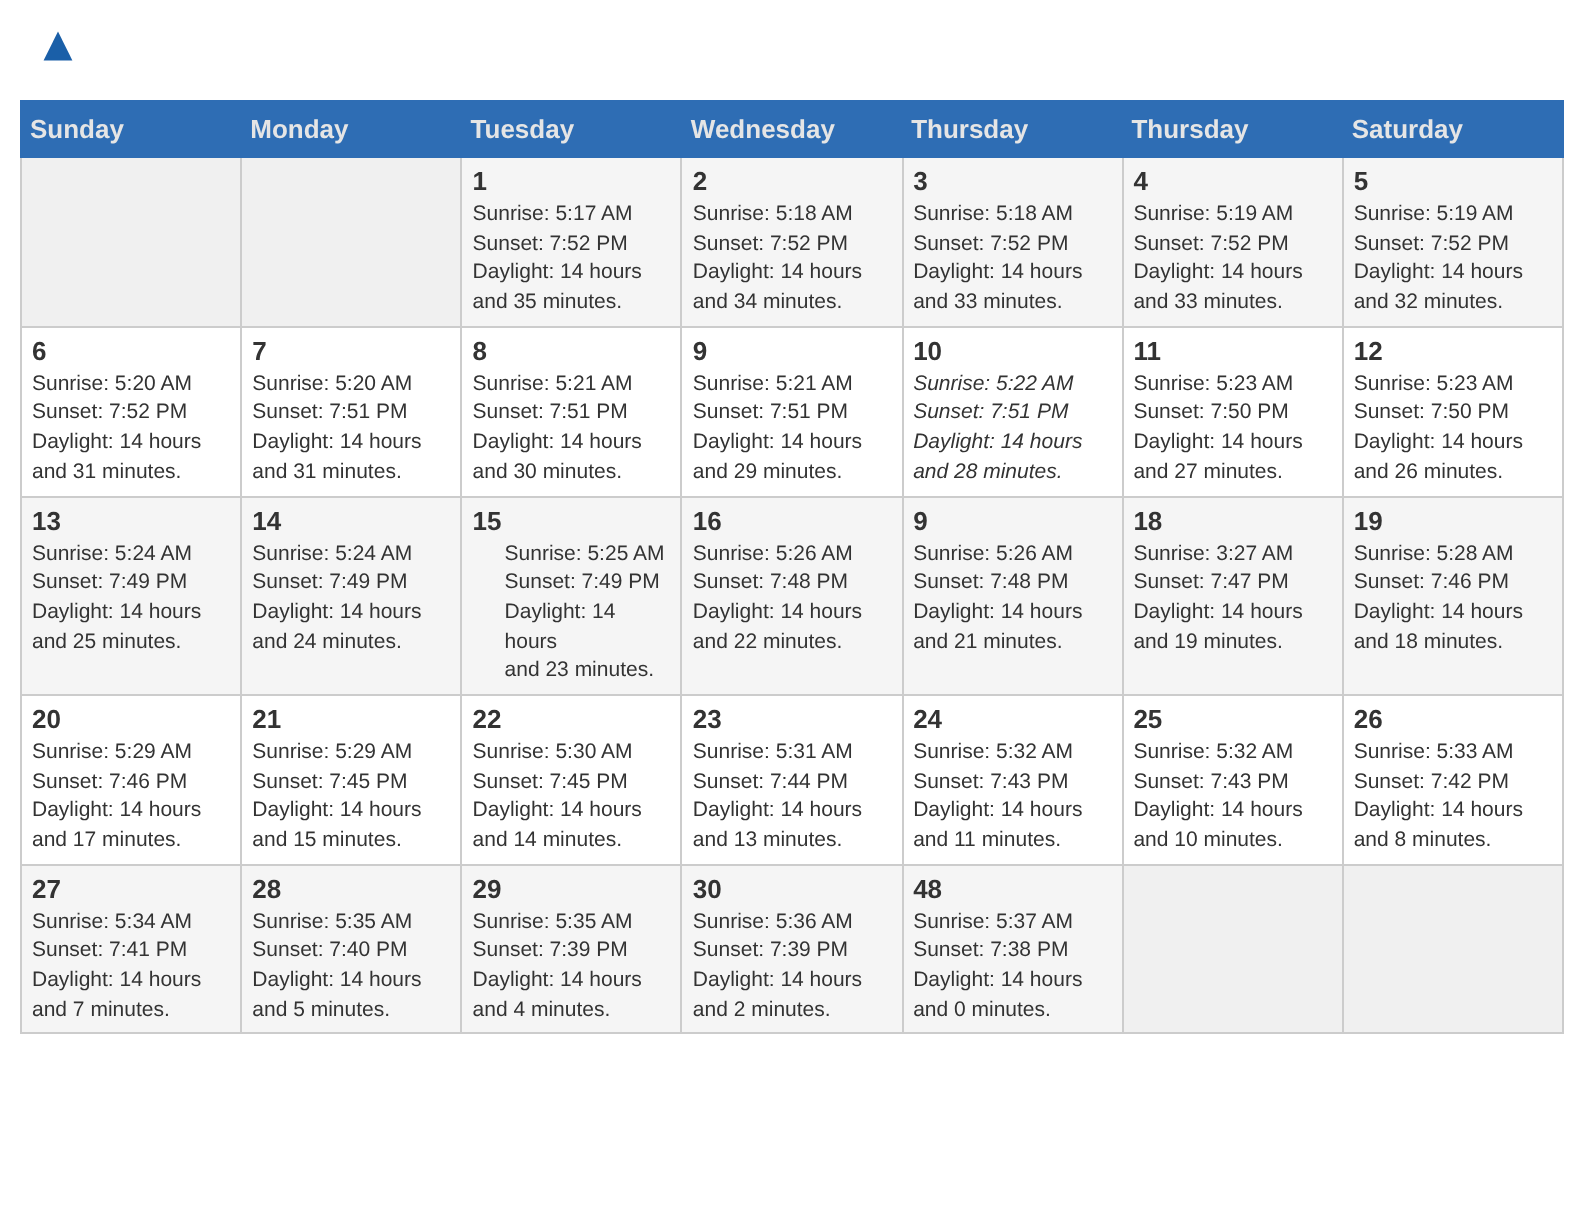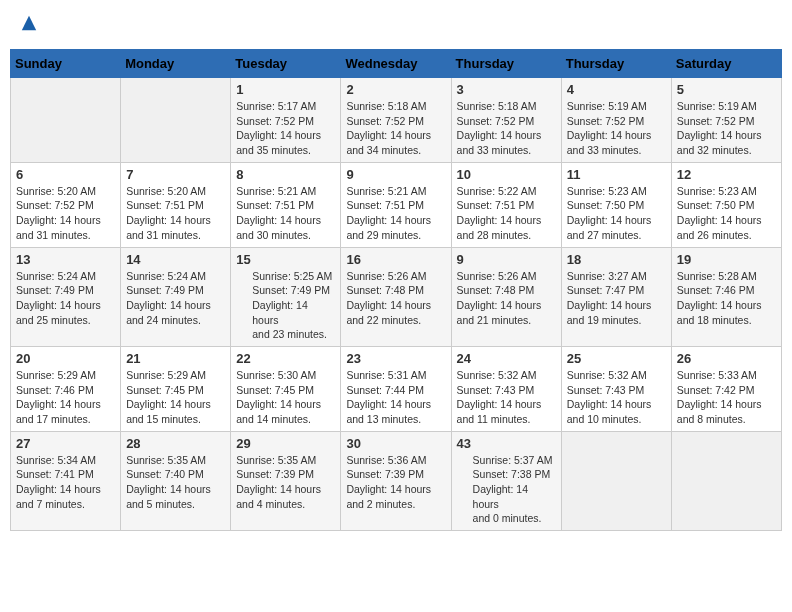--- a/index.html
+++ b/index.html
@@ -49,21 +49,21 @@
       font-size: 15px;
       color: #555;
     }
     table {
       width: 100%;
       border-collapse: collapse;
       font-size: 11px;
     }
     thead tr th {
       background-color: #2e6db4;
-      color: #000000;
+      color: #e5e5e5;
       padding: 6px 4px;
       text-align: left;
       font-size: 13px;
       font-weight: bold;
       border: 1px solid #2e6db4;
     }
     tbody tr td {
       border: 1px solid #ccc;
       vertical-align: top;
       padding: 4px 5px;
@@ -187,21 +187,21 @@
         </td>
         <td>
           <span class="day-number">9</span>
           <div class="day-info" style="white-space: pre-line;">Sunrise: 5:21 AM
 Sunset: 7:51 PM
 Daylight: 14 hours
 and 29 minutes.</div>
         </td>
         <td>
           <span class="day-number">10</span>
-          <div class="day-info" style="white-space: pre-line;">Sunrise: 5:22 AM
+          <div class="day-info" style="white-space: pre-line; font-style: italic;">Sunrise: 5:22 AM
 Sunset: 7:51 PM
 Daylight: 14 hours
 and 28 minutes.</div>
         </td>
         <td>
           <span class="day-number">11</span>
           <div class="day-info" style="white-space: pre-line;">Sunrise: 5:23 AM
 Sunset: 7:50 PM
 Daylight: 14 hours
 and 27 minutes.</div>
@@ -339,22 +339,22 @@
 and 4 minutes.</div>
         </td>
         <td>
           <span class="day-number">30</span>
           <div class="day-info" style="white-space: pre-line;">Sunrise: 5:36 AM
 Sunset: 7:39 PM
 Daylight: 14 hours
 and 2 minutes.</div>
         </td>
         <td>
-          <span class="day-number">43</span>
-          <div class="day-info" style="white-space: pre-line; margin-left: 16px;">Sunrise: 5:37 AM
+          <span class="day-number">48</span>
+          <div class="day-info" style="white-space: pre-line;">Sunrise: 5:37 AM
 Sunset: 7:38 PM
 Daylight: 14 hours
 and 0 minutes.</div>
         </td>
         <td class="empty-cell"></td>
         <td class="empty-cell"></td>
       </tr>
     </tbody>
 </table>
 

